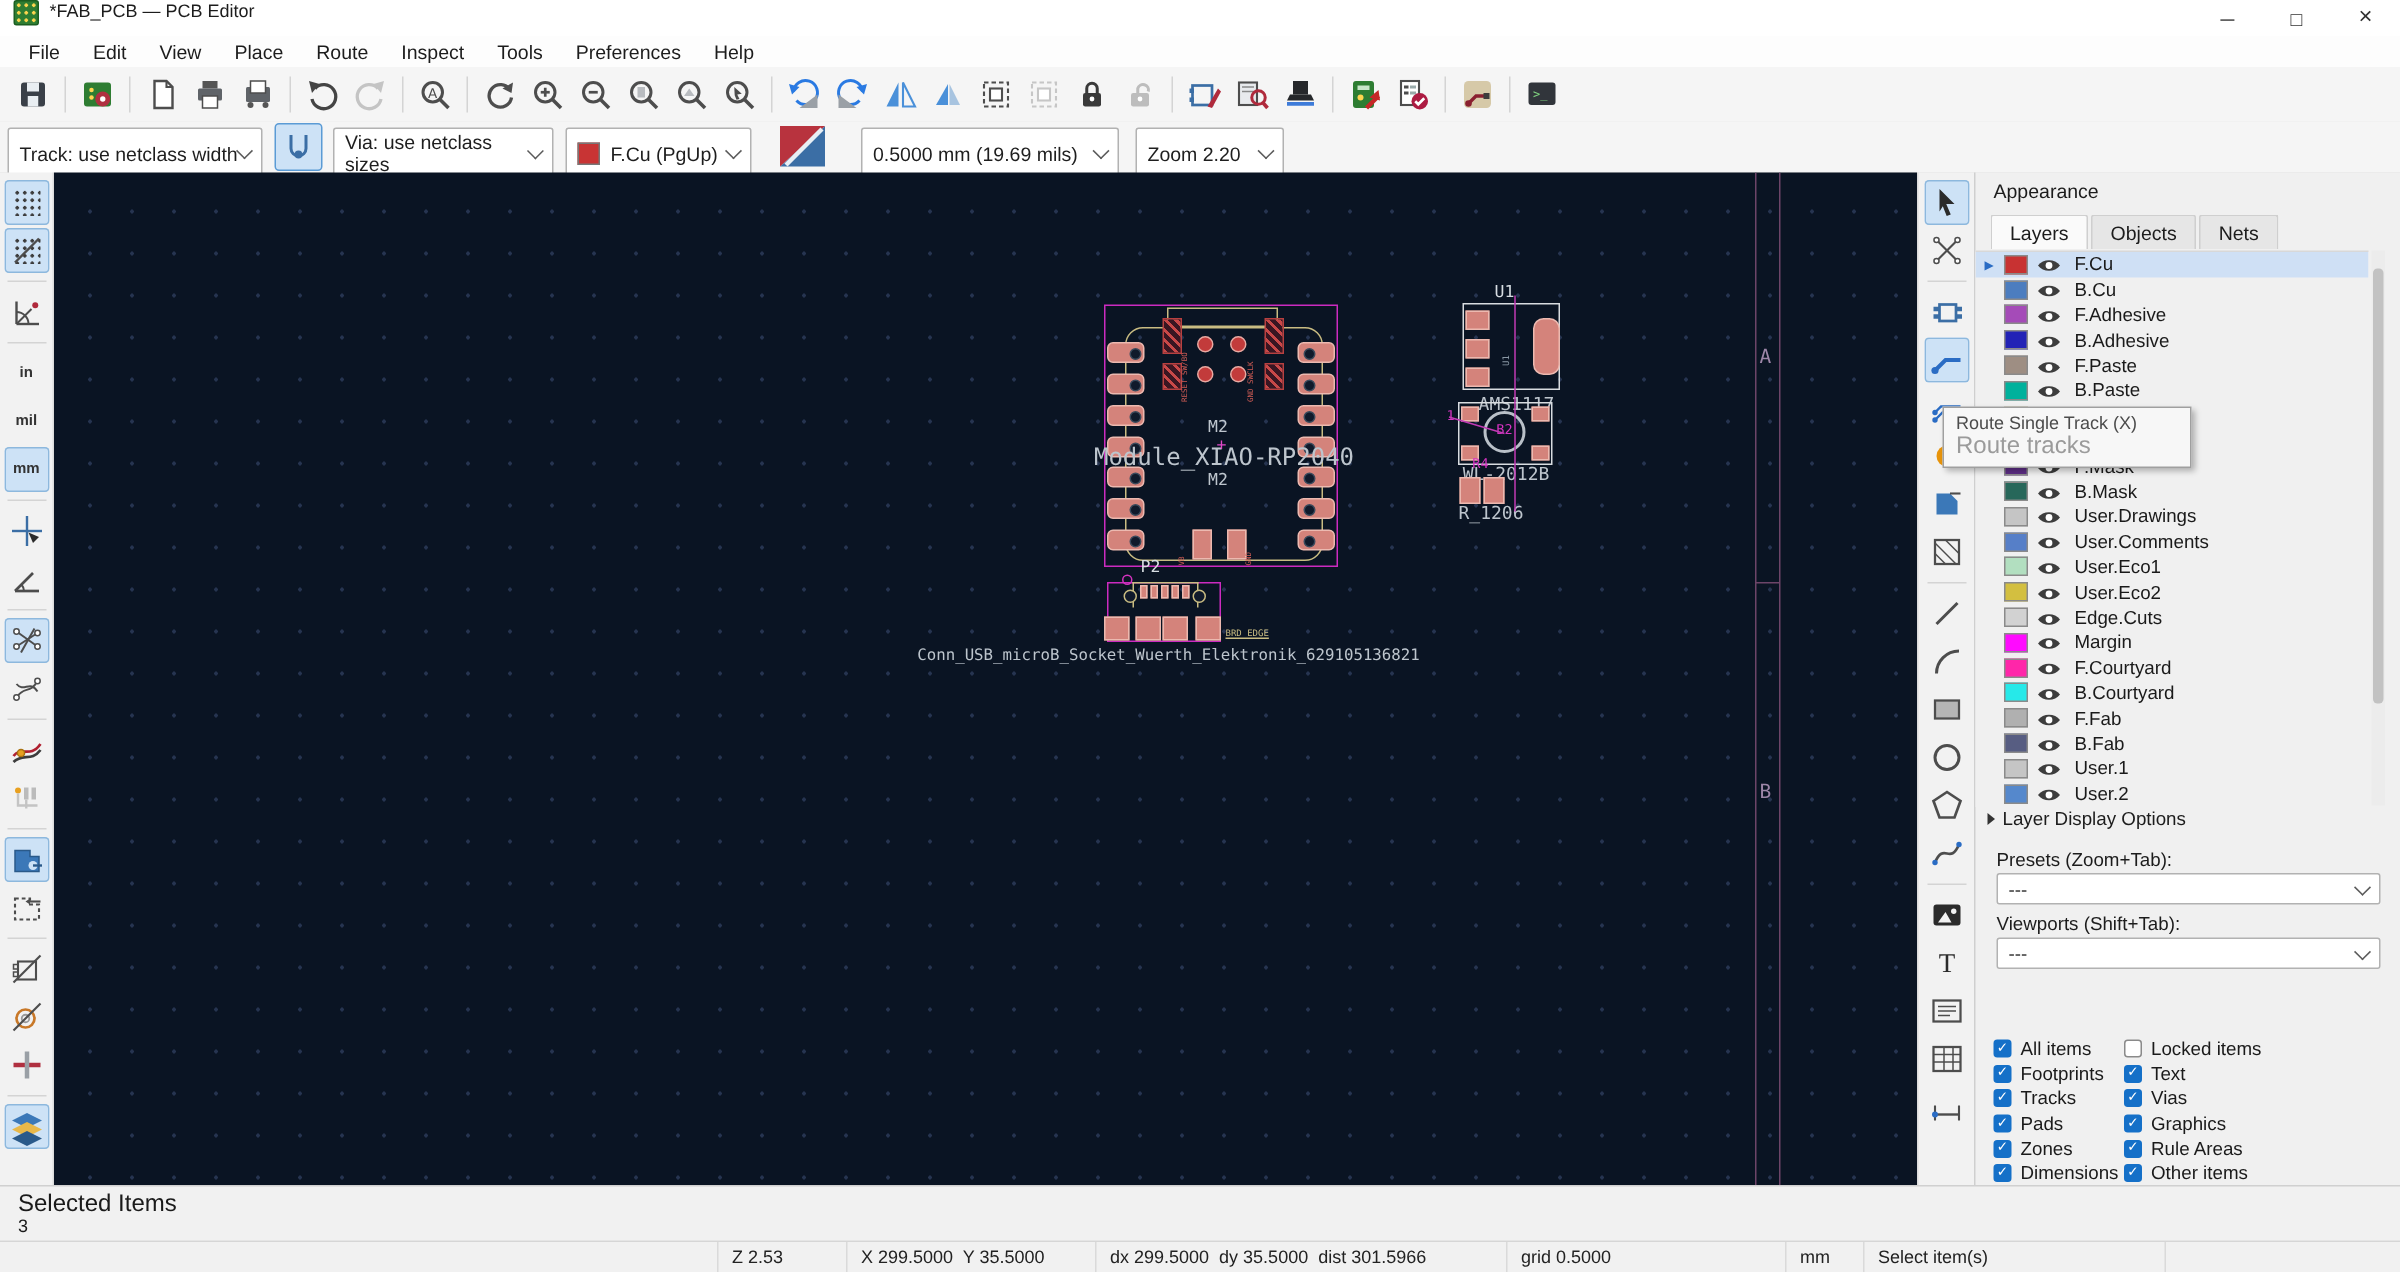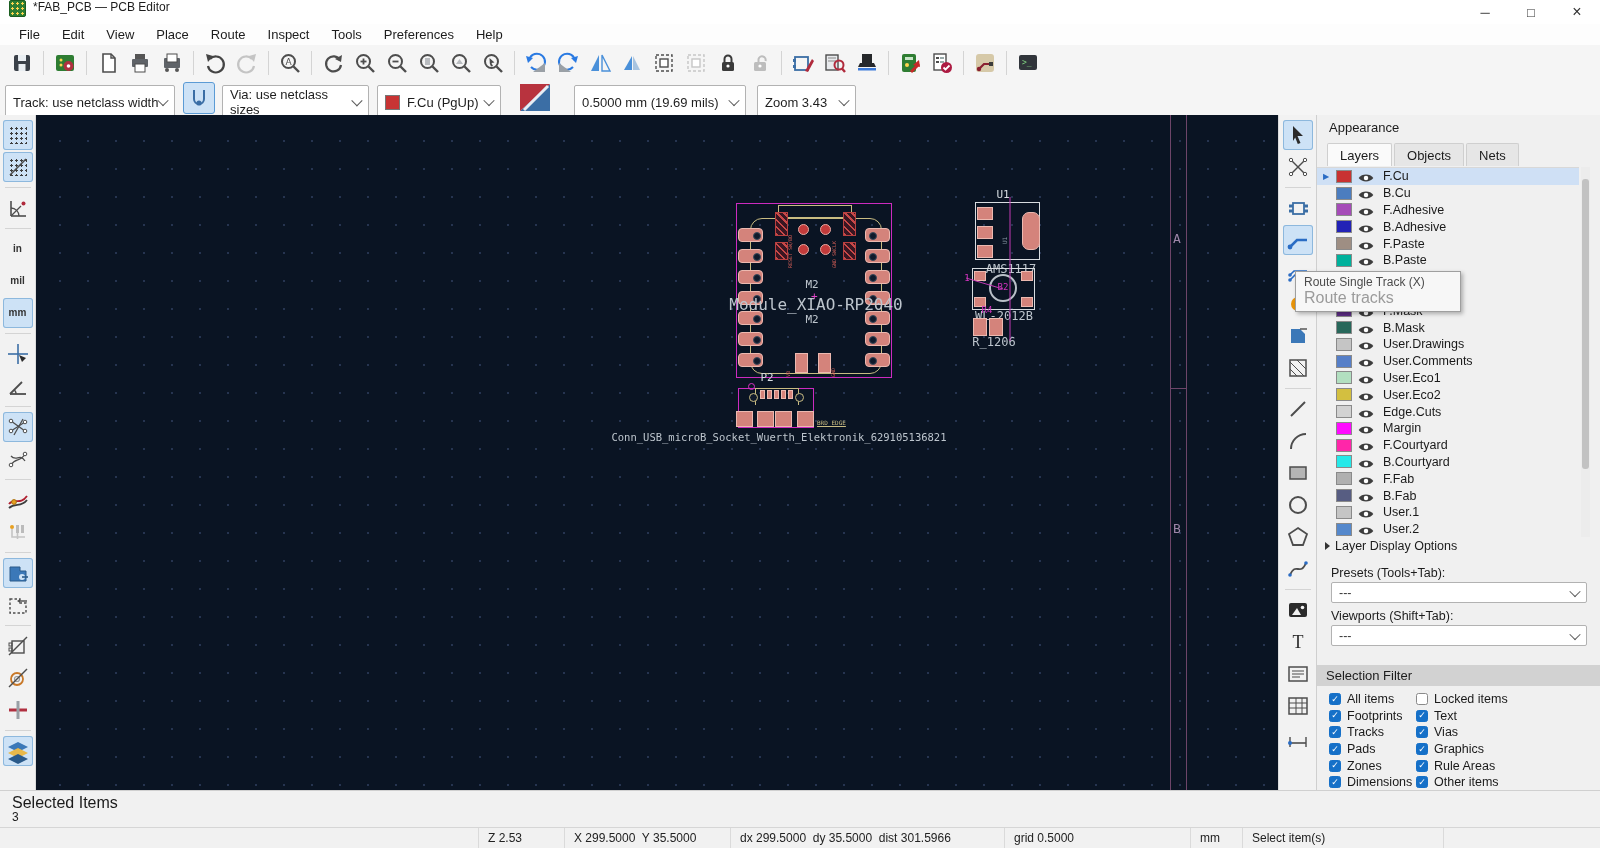--- a/index.html
+++ b/index.html
@@ -374,21 +374,21 @@
         <polygon points="0,27 30,27 30,0" fill="#3b6ea5"></polygon>
         <polygon points="0,0 30,0 0,27" fill="#b8333e"></polygon>
         <line x1="4" y1="26" x2="28" y2="2" stroke="#e8eef4" stroke-width="3"></line>
       </svg>
   </div>
   <div class="dd" style="left:574px;top:4px;width:172px">
     <span>0.5000 mm (19.69 mils)</span>
       <span class="chev"></span>
   </div>
   <div class="dd" style="left:757px;top:4px;width:99px">
-    <span>Zoom 3.43</span>
+    <span>Zoom 2.20</span>
       <span class="chev"></span>
   </div>
 </div>
 
 <div class="abs" id="left-toolbar">
   <div class="sbtn active">
       <div class="gridicon"></div>
     </div>
   <div class="sbtn active">
       <div class="gridicon">
@@ -1018,32 +1018,31 @@
             <circle cx="12" cy="8" r="3.4" fill="#fff"></circle>
           </svg></span>
         <span class="layer-name">User.2</span>
       </div>
     </div>
   <div id="layer-scroll">
       <div id="layer-thumb"></div>
     </div>
   <div id="layer-opts">Layer Display Options</div>
 
-  <div class="panel-label" style="top:451px">Presets (Tools+Tab):</div>
+  <div class="panel-label" style="top:451px">Presets (Zoom+Tab):</div>
   <div class="panel-dd" style="top:467px">
     <span>---</span>
       <span class="chev" style="margin-left:auto"></span>
   </div>
   <div class="panel-label" style="top:494px">Viewports (Shift+Tab):</div>
   <div class="panel-dd" style="top:510px">
     <span>---</span>
       <span class="chev" style="margin-left:auto"></span>
   </div>
 
-  <div id="selfilter-header">Selection Filter</div>
   <div id="selfilter-grid">
 
       <div class="sf-item">
         <span class="cb checked"></span>
         <span class="sf-label">All items</span>
       </div>
 
       <div class="sf-item">
         <span class="cb"></span>
         <span class="sf-label">Locked items</span>

